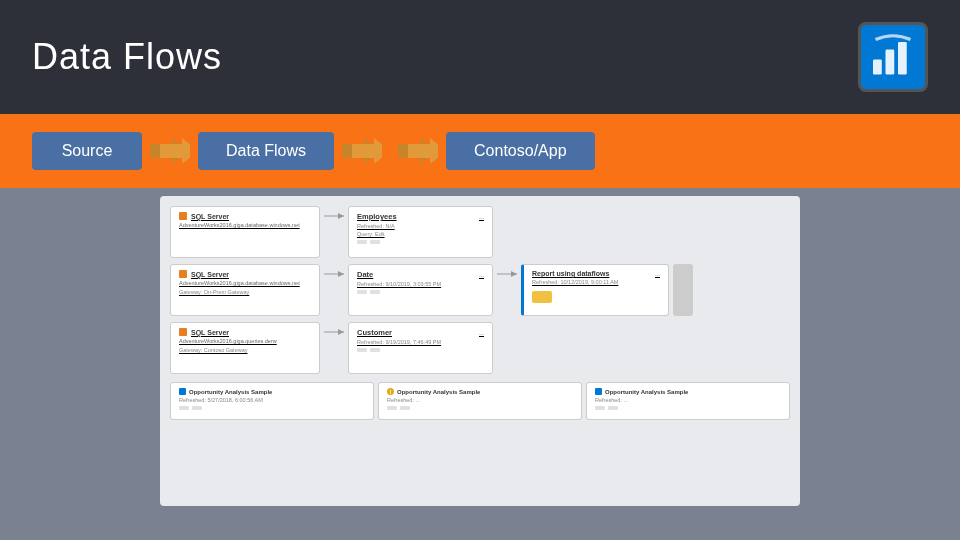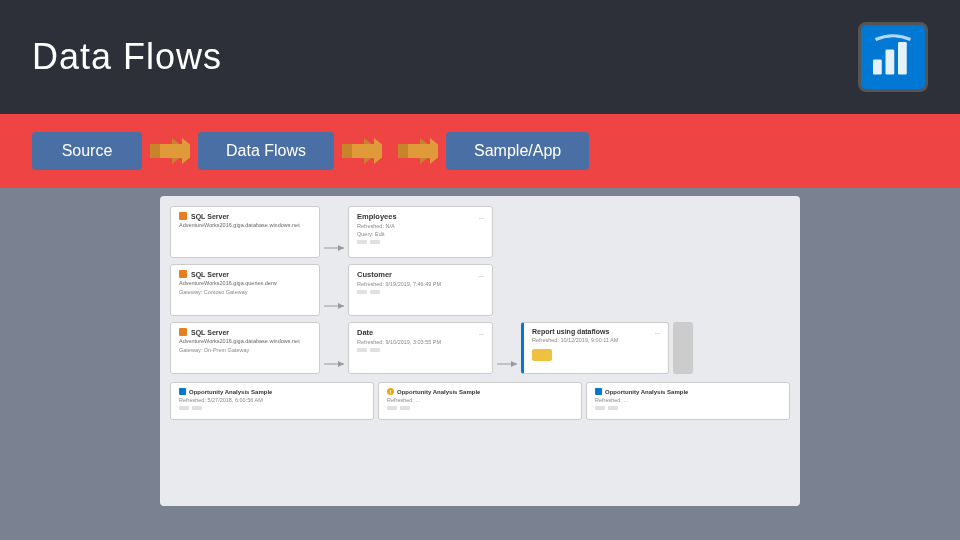--- a/index.html
+++ b/index.html
@@ -48,21 +48,21 @@
       border: 3px solid #555;
     }
 
     .power-bi-logo svg {
       width: 50px;
       height: 50px;
     }
 
     
     .flow-bar {
-      background: #ef4444;
+      background: #f97316;
       padding: 18px 32px;
       display: flex;
       align-items: center;
       gap: 0;
       min-height: 65px;
     }
 
     .flow-step {
       background: #4a6fa5;
       color: #ffffff;
@@ -112,22 +112,23 @@
       display: flex;
       flex-direction: column;
       gap: 6px;
       width: 100%;
       height: 100%;
     }
 
     
     .diagram-row {
       display: flex;
-      align-items: flex-end;
+      align-items: flex-start;
       gap: 4px;
+      text-decoration: underline;
     }
 
     .db-card {
       background: #ffffff;
       border: 1px solid #ccc;
       border-radius: 3px;
       padding: 5px 8px;
       width: 150px;
       min-height: 52px;
     }
@@ -349,21 +350,21 @@
     </div>
 
 
     <div class="flow-arrow">
       <svg viewBox="0 0 40 30" fill="none" xmlns="http://www.w3.org/2000/svg">
         <polygon points="0,8 22,8 22,2 38,15 22,28 22,22 0,22" fill="#c8842a"></polygon>
         <polygon points="10,8 32,8 32,2 48,15 32,28 32,22 10,22" fill="#e09a3a"></polygon>
       </svg>
     </div>
 
-    <div class="flow-step">Sample/App</div>
+    <div class="flow-step">Contoso/App</div>
   </div>
 
   <div class="content-area">
     <div class="diagram-container">
       <div class="diagram-inner">
 
         <div class="diagram-row">
           <div class="db-card">
             <div class="db-card-header">
               <div class="sql-icon"></div>
@@ -392,84 +393,84 @@
 
           <div style="flex:1;"></div>
         </div>
 
         <div class="diagram-row">
           <div class="db-card">
             <div class="db-card-header">
               <div class="sql-icon"></div>
               <span>SQL Server</span>
             </div>
-            <div class="db-url">AdventureWorks2016.giga.queries.derw</div>
-            <div class="db-gateway">Gateway: Contoso Gateway</div>
+            <div class="db-url">AdventureWorks2016.giga.database.windows.net</div>
+            <div class="db-gateway">Gateway: On-Prem Gateway</div>
           </div>
           <div class="connector-line">
             <svg viewBox="0 0 20 20">
                 <line x1="0" y1="10" x2="20" y2="10" stroke="#999" stroke-width="1"></line>
                 <polygon points="14,7 20,10 14,13" fill="#999"></polygon>
               </svg>
           </div>
           <div class="entity-card">
             <div class="entity-header">
-              <span>Customer</span>
+              <span>Date</span>
               <span style="font-size:6px;color:#aaa;">...</span>
             </div>
-            <div class="entity-refresh">Refreshed: 9/19/2019, 7:46:49 PM</div>
+            <div class="entity-refresh">Refreshed: 9/10/2019, 3:03:55 PM</div>
             <div class="card-actions">
               <div class="action-dot"></div>
               <div class="action-dot"></div>
             </div>
           </div>
-          <div style="flex:1;"></div>
+          <div class="connector-line">
+            <svg viewBox="0 0 20 20">
+                <line x1="0" y1="10" x2="20" y2="10" stroke="#999" stroke-width="1"></line>
+                <polygon points="14,7 20,10 14,13" fill="#999"></polygon>
+              </svg>
+          </div>
+          <div class="report-card">
+            <div class="report-header">
+              <span>Report using dataflows</span>
+              <span style="font-size:6px;color:#aaa;">...</span>
+            </div>
+            <div class="report-refresh">Refreshed: 10/12/2019, 9:00:11 AM</div>
+            <div class="yellow-badge"></div>
+          </div>
+          <div class="partial-card"></div>
         </div>
 
         <div class="diagram-row">
           <div class="db-card">
             <div class="db-card-header">
               <div class="sql-icon"></div>
               <span>SQL Server</span>
             </div>
-            <div class="db-url">AdventureWorks2016.giga.database.windows.net</div>
-            <div class="db-gateway">Gateway: On-Prem Gateway</div>
+            <div class="db-url">AdventureWorks2016.giga.queries.derw</div>
+            <div class="db-gateway">Gateway: Contoso Gateway</div>
           </div>
           <div class="connector-line">
             <svg viewBox="0 0 20 20">
                 <line x1="0" y1="10" x2="20" y2="10" stroke="#999" stroke-width="1"></line>
                 <polygon points="14,7 20,10 14,13" fill="#999"></polygon>
               </svg>
           </div>
           <div class="entity-card">
             <div class="entity-header">
-              <span>Date</span>
+              <span>Customer</span>
               <span style="font-size:6px;color:#aaa;">...</span>
             </div>
-            <div class="entity-refresh">Refreshed: 9/10/2019, 3:03:55 PM</div>
+            <div class="entity-refresh">Refreshed: 9/19/2019, 7:46:49 PM</div>
             <div class="card-actions">
               <div class="action-dot"></div>
               <div class="action-dot"></div>
             </div>
           </div>
-          <div class="connector-line">
-            <svg viewBox="0 0 20 20">
-                <line x1="0" y1="10" x2="20" y2="10" stroke="#999" stroke-width="1"></line>
-                <polygon points="14,7 20,10 14,13" fill="#999"></polygon>
-              </svg>
-          </div>
-          <div class="report-card">
-            <div class="report-header">
-              <span>Report using dataflows</span>
-              <span style="font-size:6px;color:#aaa;">...</span>
-            </div>
-            <div class="report-refresh">Refreshed: 10/12/2019, 9:00:11 AM</div>
-            <div class="yellow-badge"></div>
-          </div>
-          <div class="partial-card"></div>
+          <div style="flex:1;"></div>
         </div>
 
         <div class="analysis-row">
           <div class="analysis-card">
             <div class="analysis-header">
               <div class="blue-icon-small"></div>
               <span>Opportunity Analysis Sample</span>
             </div>
             <div class="analysis-date">Refreshed: 5/27/2018, 6:00:56 AM</div>
             <div class="card-actions">

